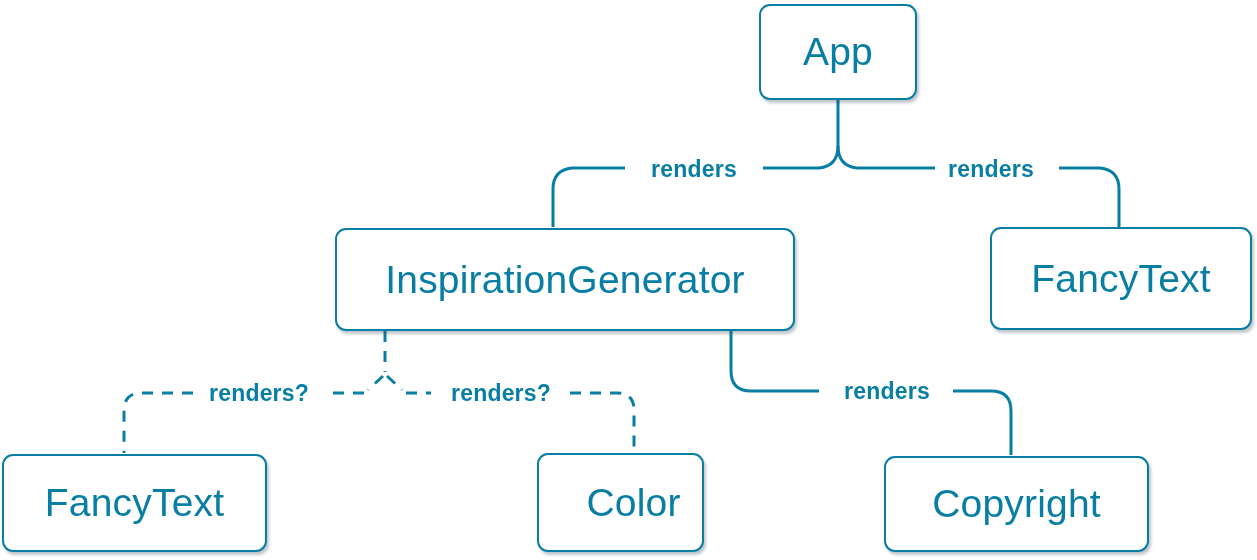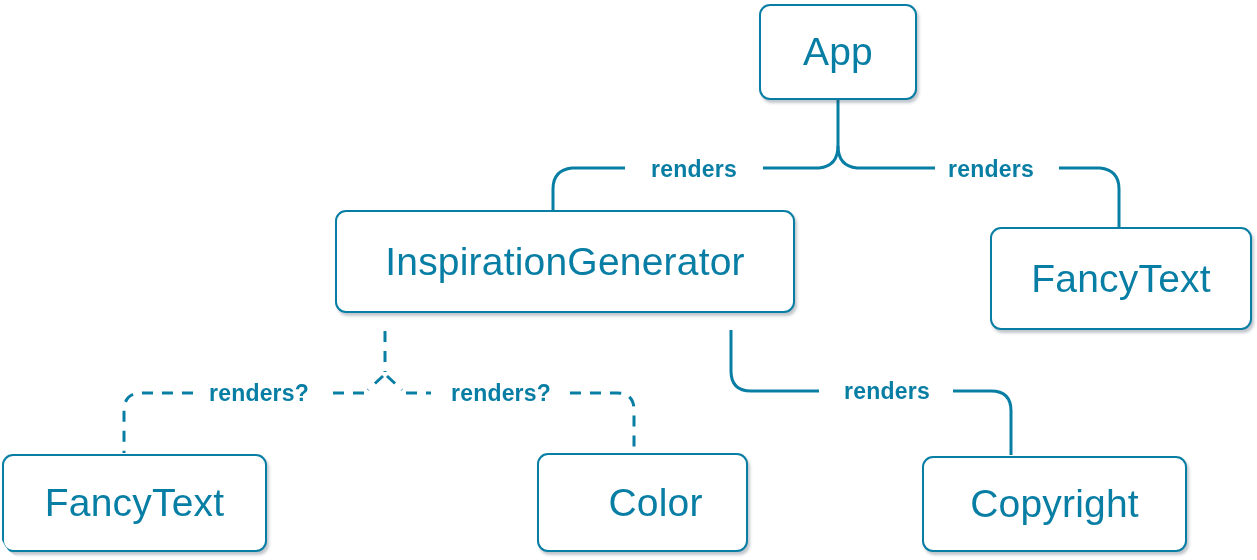--- a/index.html
+++ b/index.html
@@ -7,21 +7,20 @@
     padding: 0;
     background: #ffffff;
   }
   .canvas {
     position: relative;
     width: 1257px;
     height: 560px;
     background: #ffffff;
     font-family: "Liberation Sans", sans-serif;
     overflow: hidden;
-    border-radius: 31px;
   }
   .edges-layer {
     position: absolute;
     left: 0;
     top: 0;
     width: 1257px;
     height: 560px;
   }
   .edge {
     fill: none;
@@ -53,25 +52,25 @@
     transform: translate(-50%, -50%);
     color: #087EA4;
     font-size: 23px;
     font-weight: 600;
     letter-spacing: 0.2px;
     white-space: nowrap;
     z-index: 3;
   }
   
   .node-app                   { left: 759px; top: 4px;   width: 158px; height: 96px;  }
-  .node-inspiration-generator { left: 335px; top: 210px; width: 460px; height: 103px; }
+  .node-inspiration-generator { left: 335px; top: 228px; width: 460px; height: 103px; }
   .node-fancy-text-top        { left: 990px; top: 227px; width: 262px; height: 103px; }
   .node-fancy-text-bottom     { left: 2px;   top: 454px; width: 265px; height: 98px;  }
-  .node-color                 { left: 537px; top: 453px; width: 211px; height: 99px; padding-left: 26px;  }
-  .node-copyright             { left: 922px; top: 456px; width: 265px; height: 96px;  }
+  .node-color                 { left: 537px; top: 453px; width: 167px; height: 99px; padding-left: 26px;  }
+  .node-copyright             { left: 884px; top: 456px; width: 265px; height: 96px;  }
   
   .edge-label-0 { left: 694px;  top: 169px; }
   .edge-label-1 { left: 991px;  top: 169px; }
   .edge-label-2 { left: 259px;  top: 393px; }
   .edge-label-3 { left: 501px;  top: 393px; }
   .edge-label-4 { left: 887px;  top: 391px; }
 </style>
 </head>
 <body>
 

